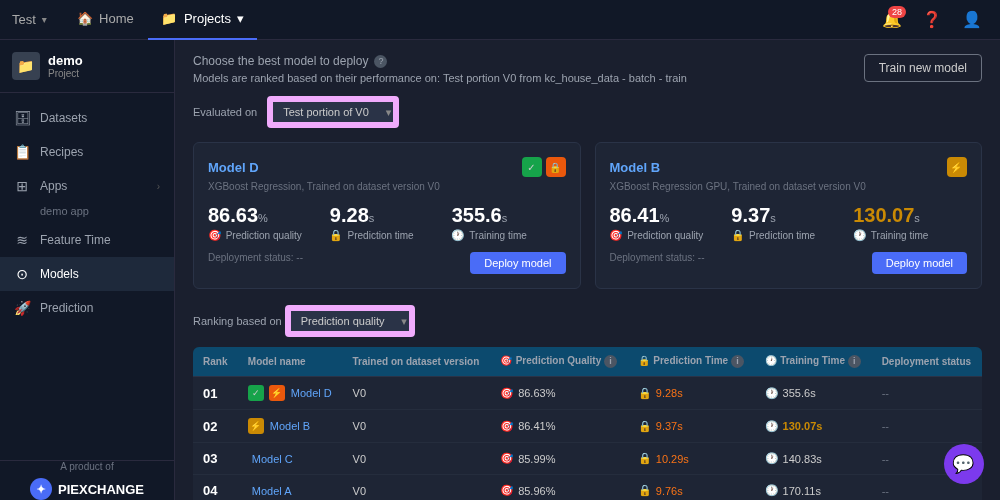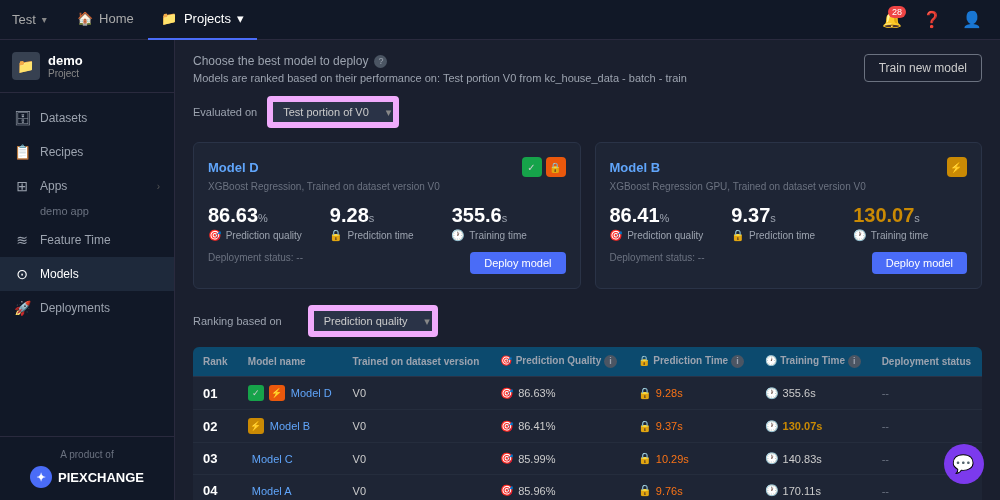--- a/index.html
+++ b/index.html
@@ -50,21 +50,21 @@
     .sidebar-menu { flex: 1; padding: 8px 0; }
     .sidebar-item {
       display: flex; align-items: center; gap: 10px; padding: 9px 14px;
       color: #9ca3af; cursor: pointer; font-size: 12px; position: relative;
     }
     .sidebar-item.active { color: #fff; background: #1e293b; }
     .sidebar-item .si-icon { width: 16px; text-align: center; font-size: 14px; }
     .sidebar-item .si-arrow { margin-left: auto; font-size: 10px; color: #555; }
     .apps-sub { padding: 2px 14px 6px 40px; font-size: 11px; color: #6b7280; }
     .sidebar-footer {
-      padding: 12px; border-top: 1px solid #2a2a3e; text-align: center;
+      border-top: 1px solid #2a2a3e; text-align: center;
     }
     .sidebar-footer-text { font-size: 10px; color: #6b7280; margin-bottom: 6px; }
     .piex-logo { display: flex; align-items: center; justify-content: center; gap: 6px; color: #fff; font-size: 13px; font-weight: 700; }
     .piex-icon { width: 22px; height: 22px; background: #4a6cf7; border-radius: 50%; display: flex; align-items: center; justify-content: center; font-size: 11px; }
 
     
     .main { flex: 1; background: #1a1f2e; overflow-y: auto; padding: 14px 18px; }
 
     
     .main-header { display: flex; align-items: flex-start; justify-content: space-between; margin-bottom: 12px; }
@@ -111,21 +111,21 @@
     .metric-label { display: flex; align-items: center; gap: 4px; font-size: 10px; color: #9ca3af; margin-top: 2px; }
     .metric-icon { font-size: 11px; }
     .model-card-footer { display: flex; align-items: flex-start; justify-content: space-between; }
     .deploy-status { font-size: 10px; color: #6b7280; }
     .deploy-btn {
       background: #4a6cf7; border: none; color: #fff; padding: 5px 14px; border-radius: 4px;
       cursor: pointer; font-size: 11px;
     }
 
     
-    .ranking-row { display: flex; align-items: center; gap: 26px; margin-bottom: 10px; }
+    .ranking-row { display: flex; align-items: center; gap: 3px; margin-bottom: 10px; }
     .ranking-label { font-size: 11px; color: #9ca3af; }
 
     
     .table-wrapper { background: #1e2535; border-radius: 6px; overflow: hidden; }
     table { width: 100%; border-collapse: collapse; }
     thead tr { background: #0c4a6e; }
     thead th {
       padding: 8px 10px; text-align: left; font-size: 10px; color: #9ca3af;
       font-weight: 600; border-bottom: 1px solid #2a3347; white-space: nowrap;
     }
@@ -213,21 +213,21 @@
       <div class="sidebar-item">
         <span class="si-icon">≋</span>
         <span>Feature Time</span>
       </div>
       <div class="sidebar-item active">
         <span class="si-icon">⊙</span>
         <span>Models</span>
       </div>
       <div class="sidebar-item">
         <span class="si-icon">🚀</span>
-        <span>Deployments</span>
+        <span>Prediction</span>
       </div>
     </div>
     <div class="sidebar-footer">
       <div class="sidebar-footer-text">A product of</div>
       <div class="piex-logo">
         <div class="piex-icon">✦</div>
         <span>PIEXCHANGE</span>
       </div>
     </div>
   </aside>

